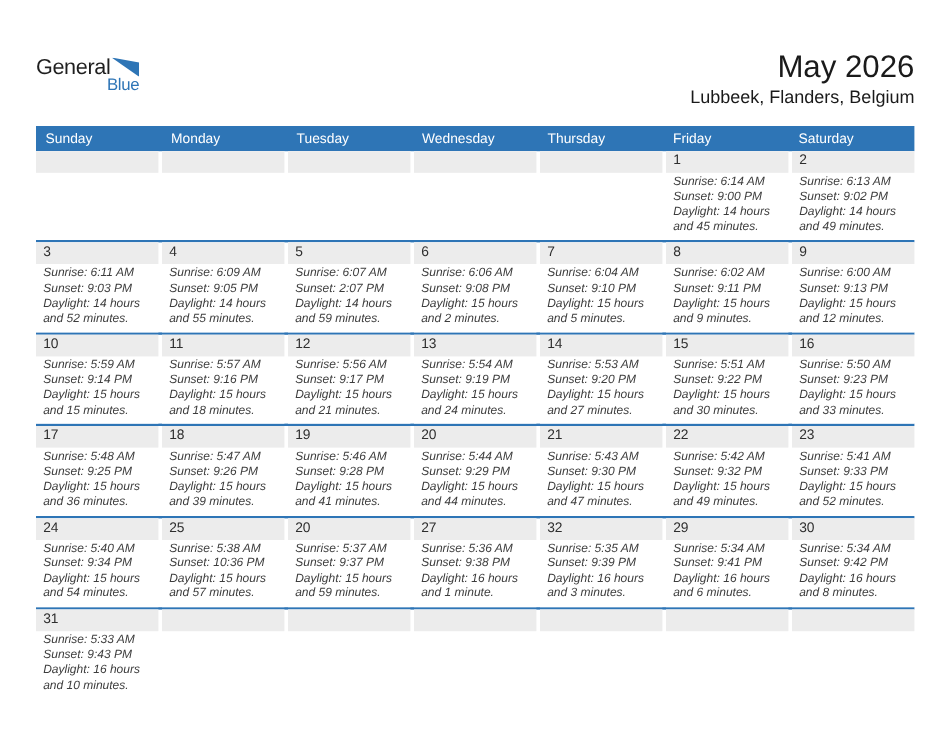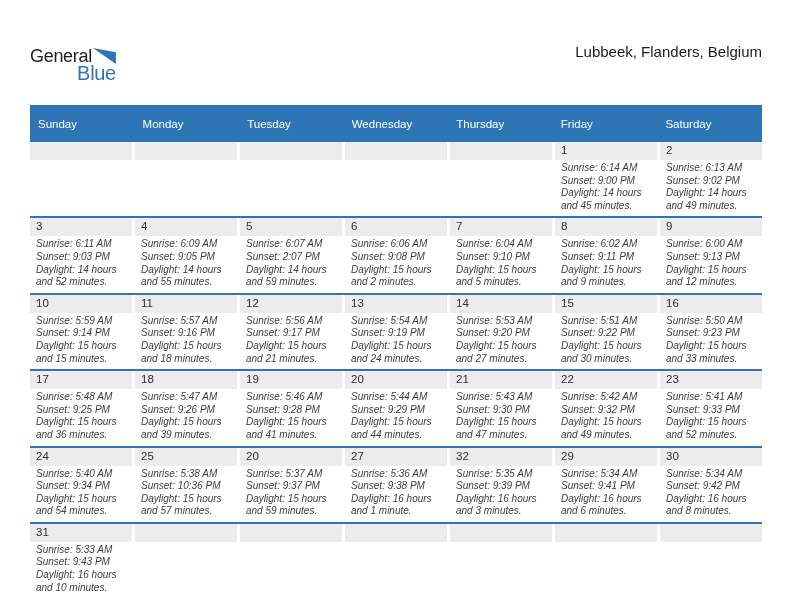--- a/index.html
+++ b/index.html
@@ -10,30 +10,30 @@
 
   
   .top { display: flex; justify-content: space-between; align-items: flex-start; height: 58px; margin-bottom: 7px; gap: 34px; }
 
   .logo { margin-top: 6px; }
   .logo-top { display: flex; align-items: flex-start; }
   .logo-general { font-size: 18px; color: #1f1f1f; letter-spacing: -0.3px; }
   .logo-triangle { width: 23px; height: 16px; margin-left: 1px; margin-top: 2px;
                    background: var(--header-blue, #2E75B6);
                    clip-path: polygon(0 0, 100% 26%, 100% 100%); }
-  .logo-blue { text-align: right; font-size: 20px; color: var(--header-blue, #2E75B6);
+  .logo-blue { text-align: right; font-size: 14px; color: var(--header-blue, #2E75B6);
                margin-top: -5px; letter-spacing: -0.3px; }
 
   .title-block { text-align: right; }
   .title { font-size: 26px; color: #1a1a1a; line-height: 30px; }
   .subtitle { font-size: 15px; color: #1a1a1a; margin-top: 3px; }
 
   
   .weekday-row { display: grid; grid-template-columns: repeat(7, 1fr);
-                 background: var(--header-blue, #2E75B6); height: 37px; align-items: center; }
+                 background: var(--header-blue, #2E75B6); height: 21px; align-items: center; }
   .weekday { color: #ffffff; font-size: 11.5px; padding-left: 8px; }
 
   
   .week { display: grid; grid-template-columns: repeat(7, 1fr); column-gap: 3px;
           border-bottom: 2px solid var(--divider-blue, #2E75B6); min-height: 72px; }
   .week.last { border-bottom: none; }
 
   .cell { background: #ffffff; }
   .day-band { background: var(--band-gray, #ECECEC); height: 18px;
               font-size: 11.5px; color: #2e2e2e; padding: 2px 0 0 6px; }
@@ -46,20 +46,21 @@
 
   <div class="top">
     <div class="logo">
       <div class="logo-top">
         <span class="logo-general">General</span>
         <span class="logo-triangle"></span>
       </div>
       <div class="logo-blue">Blue</div>
     </div>
     <div class="title-block">
+      <div class="title">May 2026</div>
       <div class="subtitle">Lubbeek, Flanders, Belgium</div>
     </div>
   </div>
 
   <div class="weekday-row">
     <div class="weekday">Sunday</div>
     <div class="weekday">Monday</div>
     <div class="weekday">Tuesday</div>
     <div class="weekday">Wednesday</div>
     <div class="weekday">Thursday</div>

